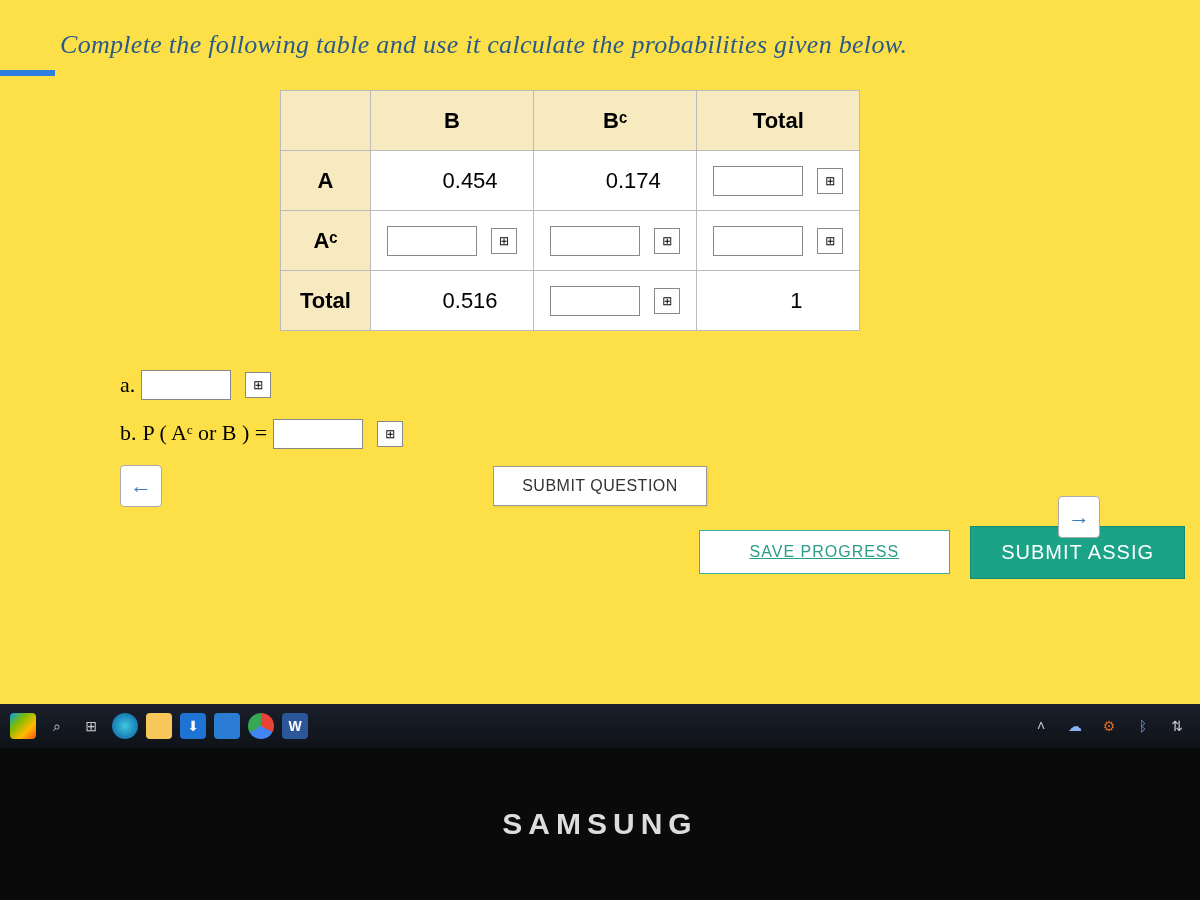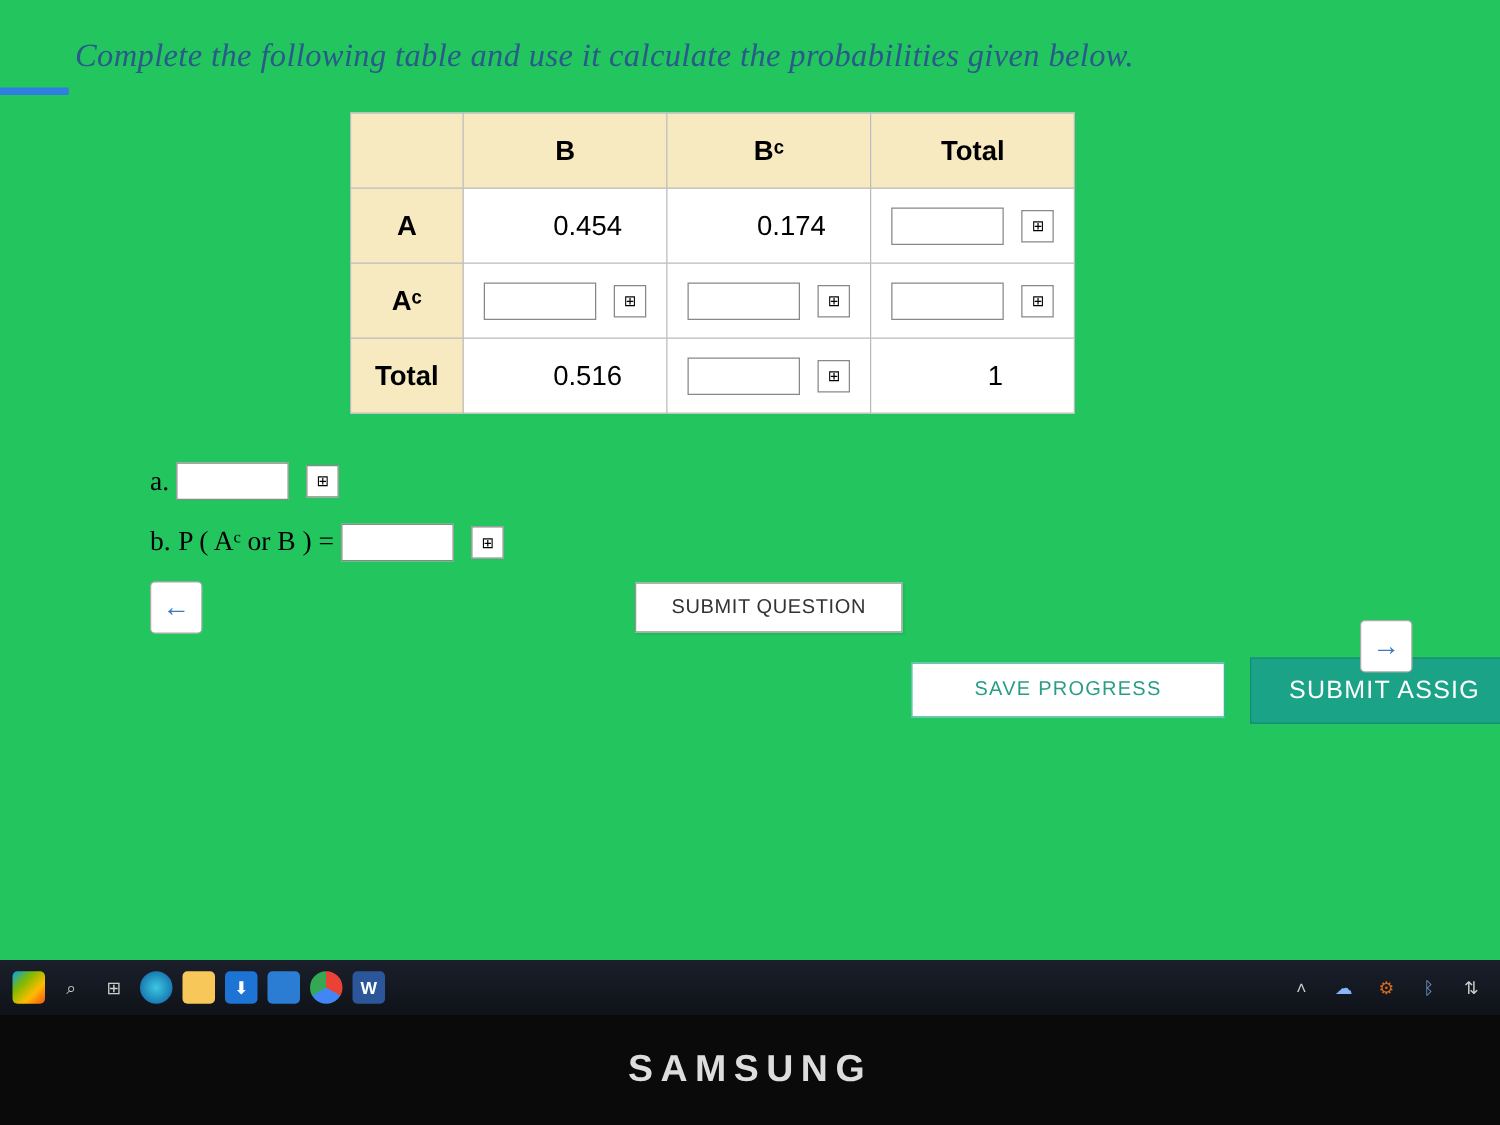--- a/index.html
+++ b/index.html
@@ -8,22 +8,22 @@
     font-family: Arial, Helvetica, sans-serif;
     background: #f0f0f0;
     display: flex;
     flex-direction: column;
     height: 900px;
     width: 1200px;
     overflow: hidden;
   }
   .content {
     flex: 1;
-    background: #22c55e;
-    padding: 20px 30px 0 60px;
+    background: #fde047;
+    padding: 20px 60px 0 60px;
     position: relative;
     overflow: hidden;
   }
   .instruction {
     font-size: 26px;
     font-style: italic;
     color: #2a5a8a;
     font-family: Georgia, 'Times New Roman', serif;
     margin: 10px 0 30px 0;
     letter-spacing: 0.3px;
@@ -145,20 +145,21 @@
     align-items: center;
   }
   .save-btn {
     padding: 12px 50px;
     background: #fff;
     border: 1px solid #3bb39b;
     color: #2a9d86;
     font-size: 16px;
     letter-spacing: 1px;
     cursor: pointer;
+    text-decoration: underline;
   }
   .submit-assign {
     padding: 14px 30px;
     background: #1aa387;
     border: 1px solid #178a73;
     color: #fff;
     font-size: 20px;
     letter-spacing: 1px;
     cursor: pointer;
     margin-right: -45px;
@@ -176,21 +177,21 @@
     width: 26px;
     height: 26px;
     border-radius: 4px;
     display: flex;
     align-items: center;
     justify-content: center;
     font-size: 14px;
     color: #fff;
   }
   .bezel {
-    height: 88px;
+    height: 152px;
     background: #0a0a0a;
     display: flex;
     align-items: center;
     justify-content: center;
   }
   .brand {
     color: #ddd;
     font-family: Arial, sans-serif;
     font-weight: bold;
     font-size: 30px;

